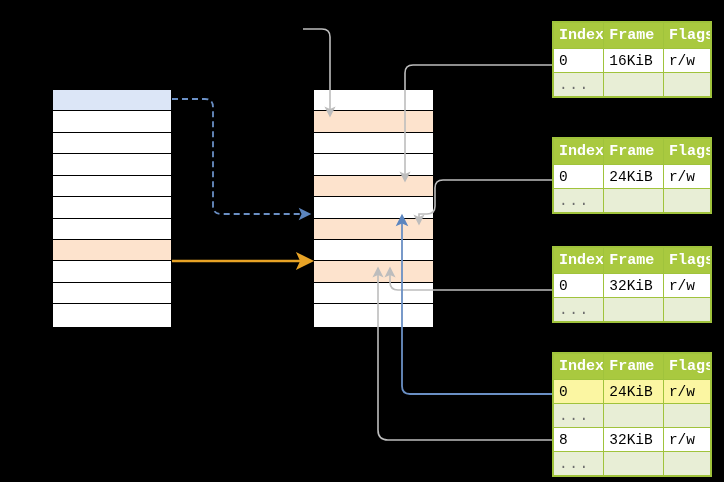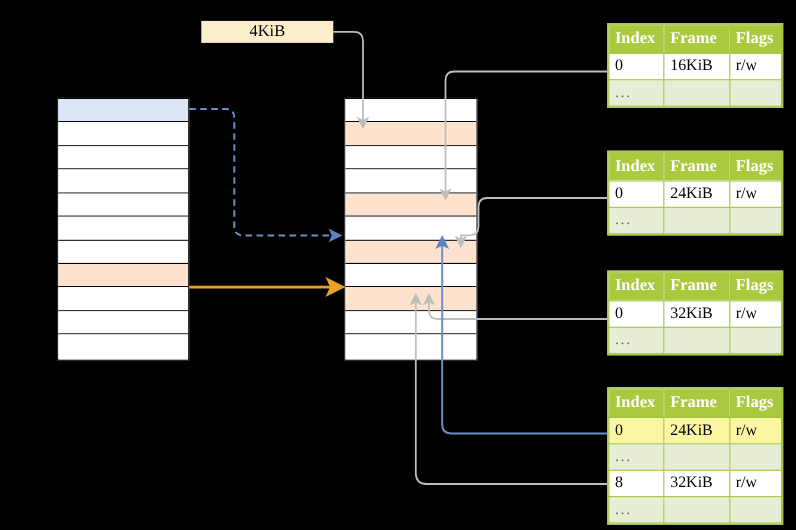--- a/index.html
+++ b/index.html
@@ -56,20 +56,21 @@
   }
   .pt th, .pt td {
     border: 1px solid #a0c33c;
     padding: 1px 5px;
     text-align: left;
     font-weight: normal;
     height: 24px;
     box-sizing: border-box;
     overflow: hidden;
     white-space: nowrap;
+    font-family: Liberation Mono, monospace;
   }
   .pt thead th {
     background: #a9c93f;
     color: #ffffff;
     font-weight: bold;
     font-size: 15px;
     height: 26px;
   }
   .pt td.dim { background: #e8eed6; color: #6d6d6d; letter-spacing: 1.5px; }
   .pt td.hl  { background: #fbf6a2; }
@@ -85,21 +86,20 @@
     line-height: 20px;
     height: 20px;
     box-sizing: border-box;
   }
 </style>
 </head>
 <body>
 
 <div id="stage">
 
-  <div class="sizelabel" id="size-label" style="left:183px; top:19px; width:120px;">4KiB</div>
 
   <div class="memcol" id="left-col" style="left:52px; top:89px; width:120px; height:239px;">
       <div class="cell blue" style="height: 21.4364px;"></div>
       <div class="cell" style="height: 21.4364px;"></div>
       <div class="cell" style="height: 21.4364px;"></div>
       <div class="cell" style="height: 21.4364px;"></div>
       <div class="cell" style="height: 21.4364px;"></div>
       <div class="cell" style="height: 21.4364px;"></div>
       <div class="cell" style="height: 21.4364px;"></div>
       <div class="cell peach" style="height: 21.4364px;"></div>

